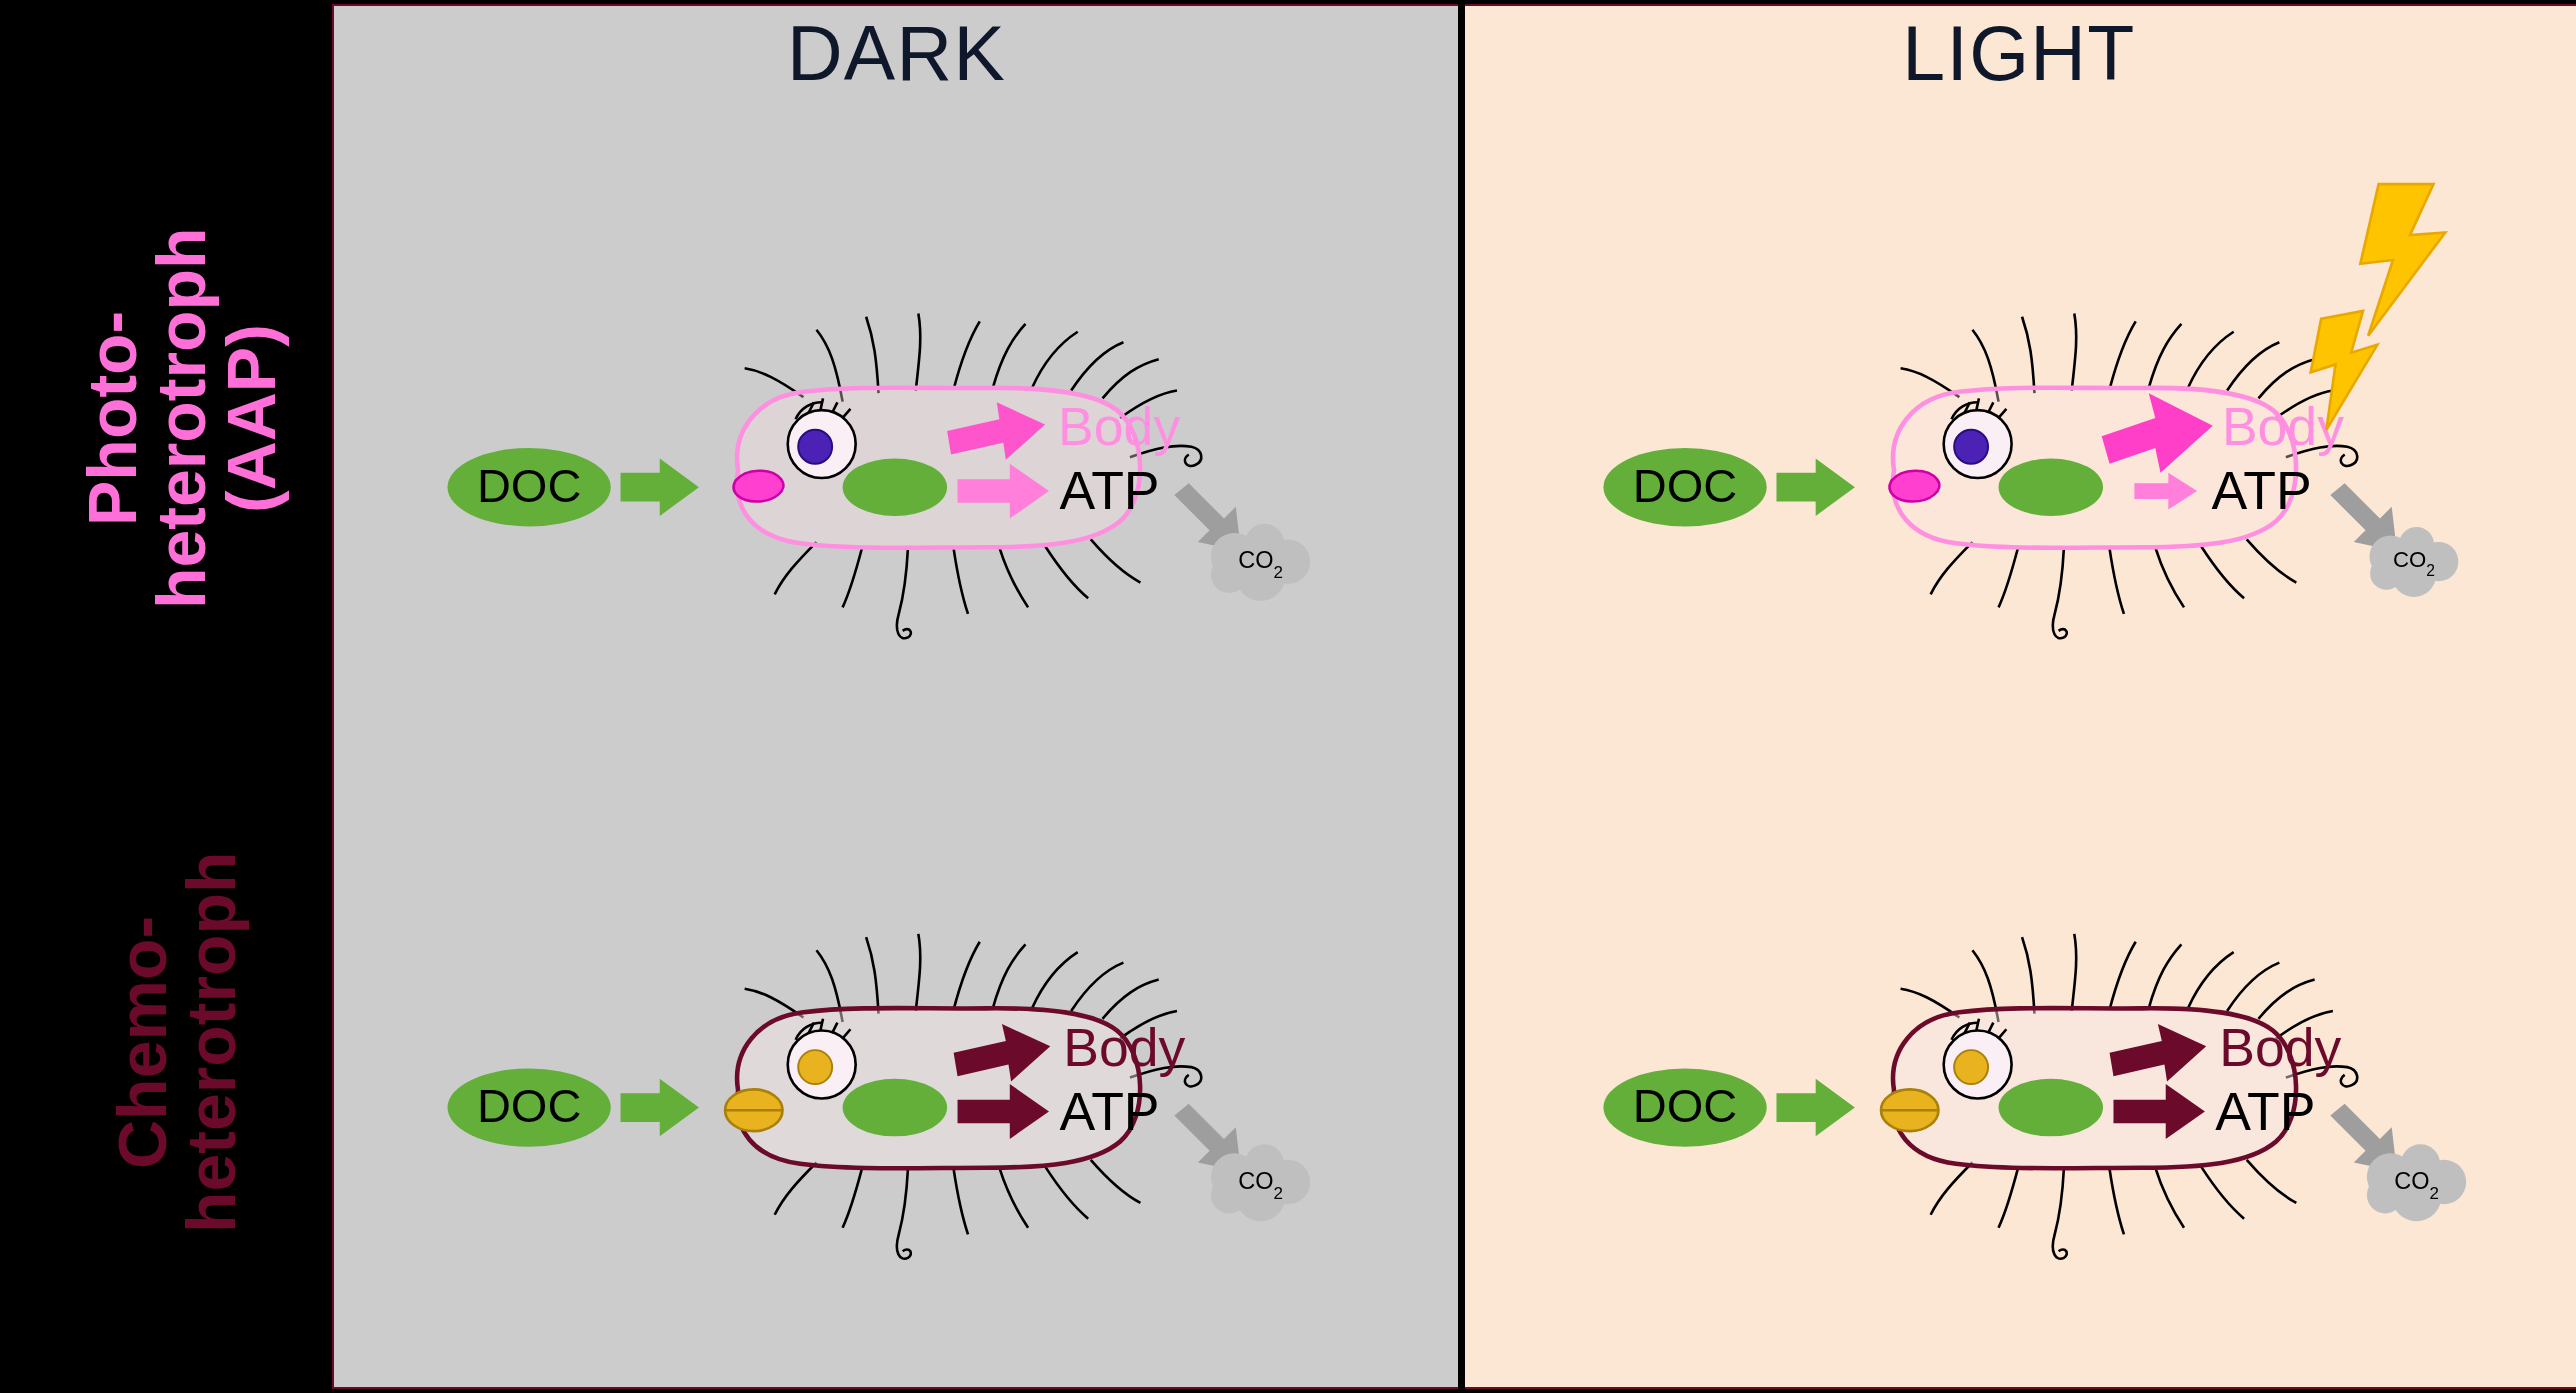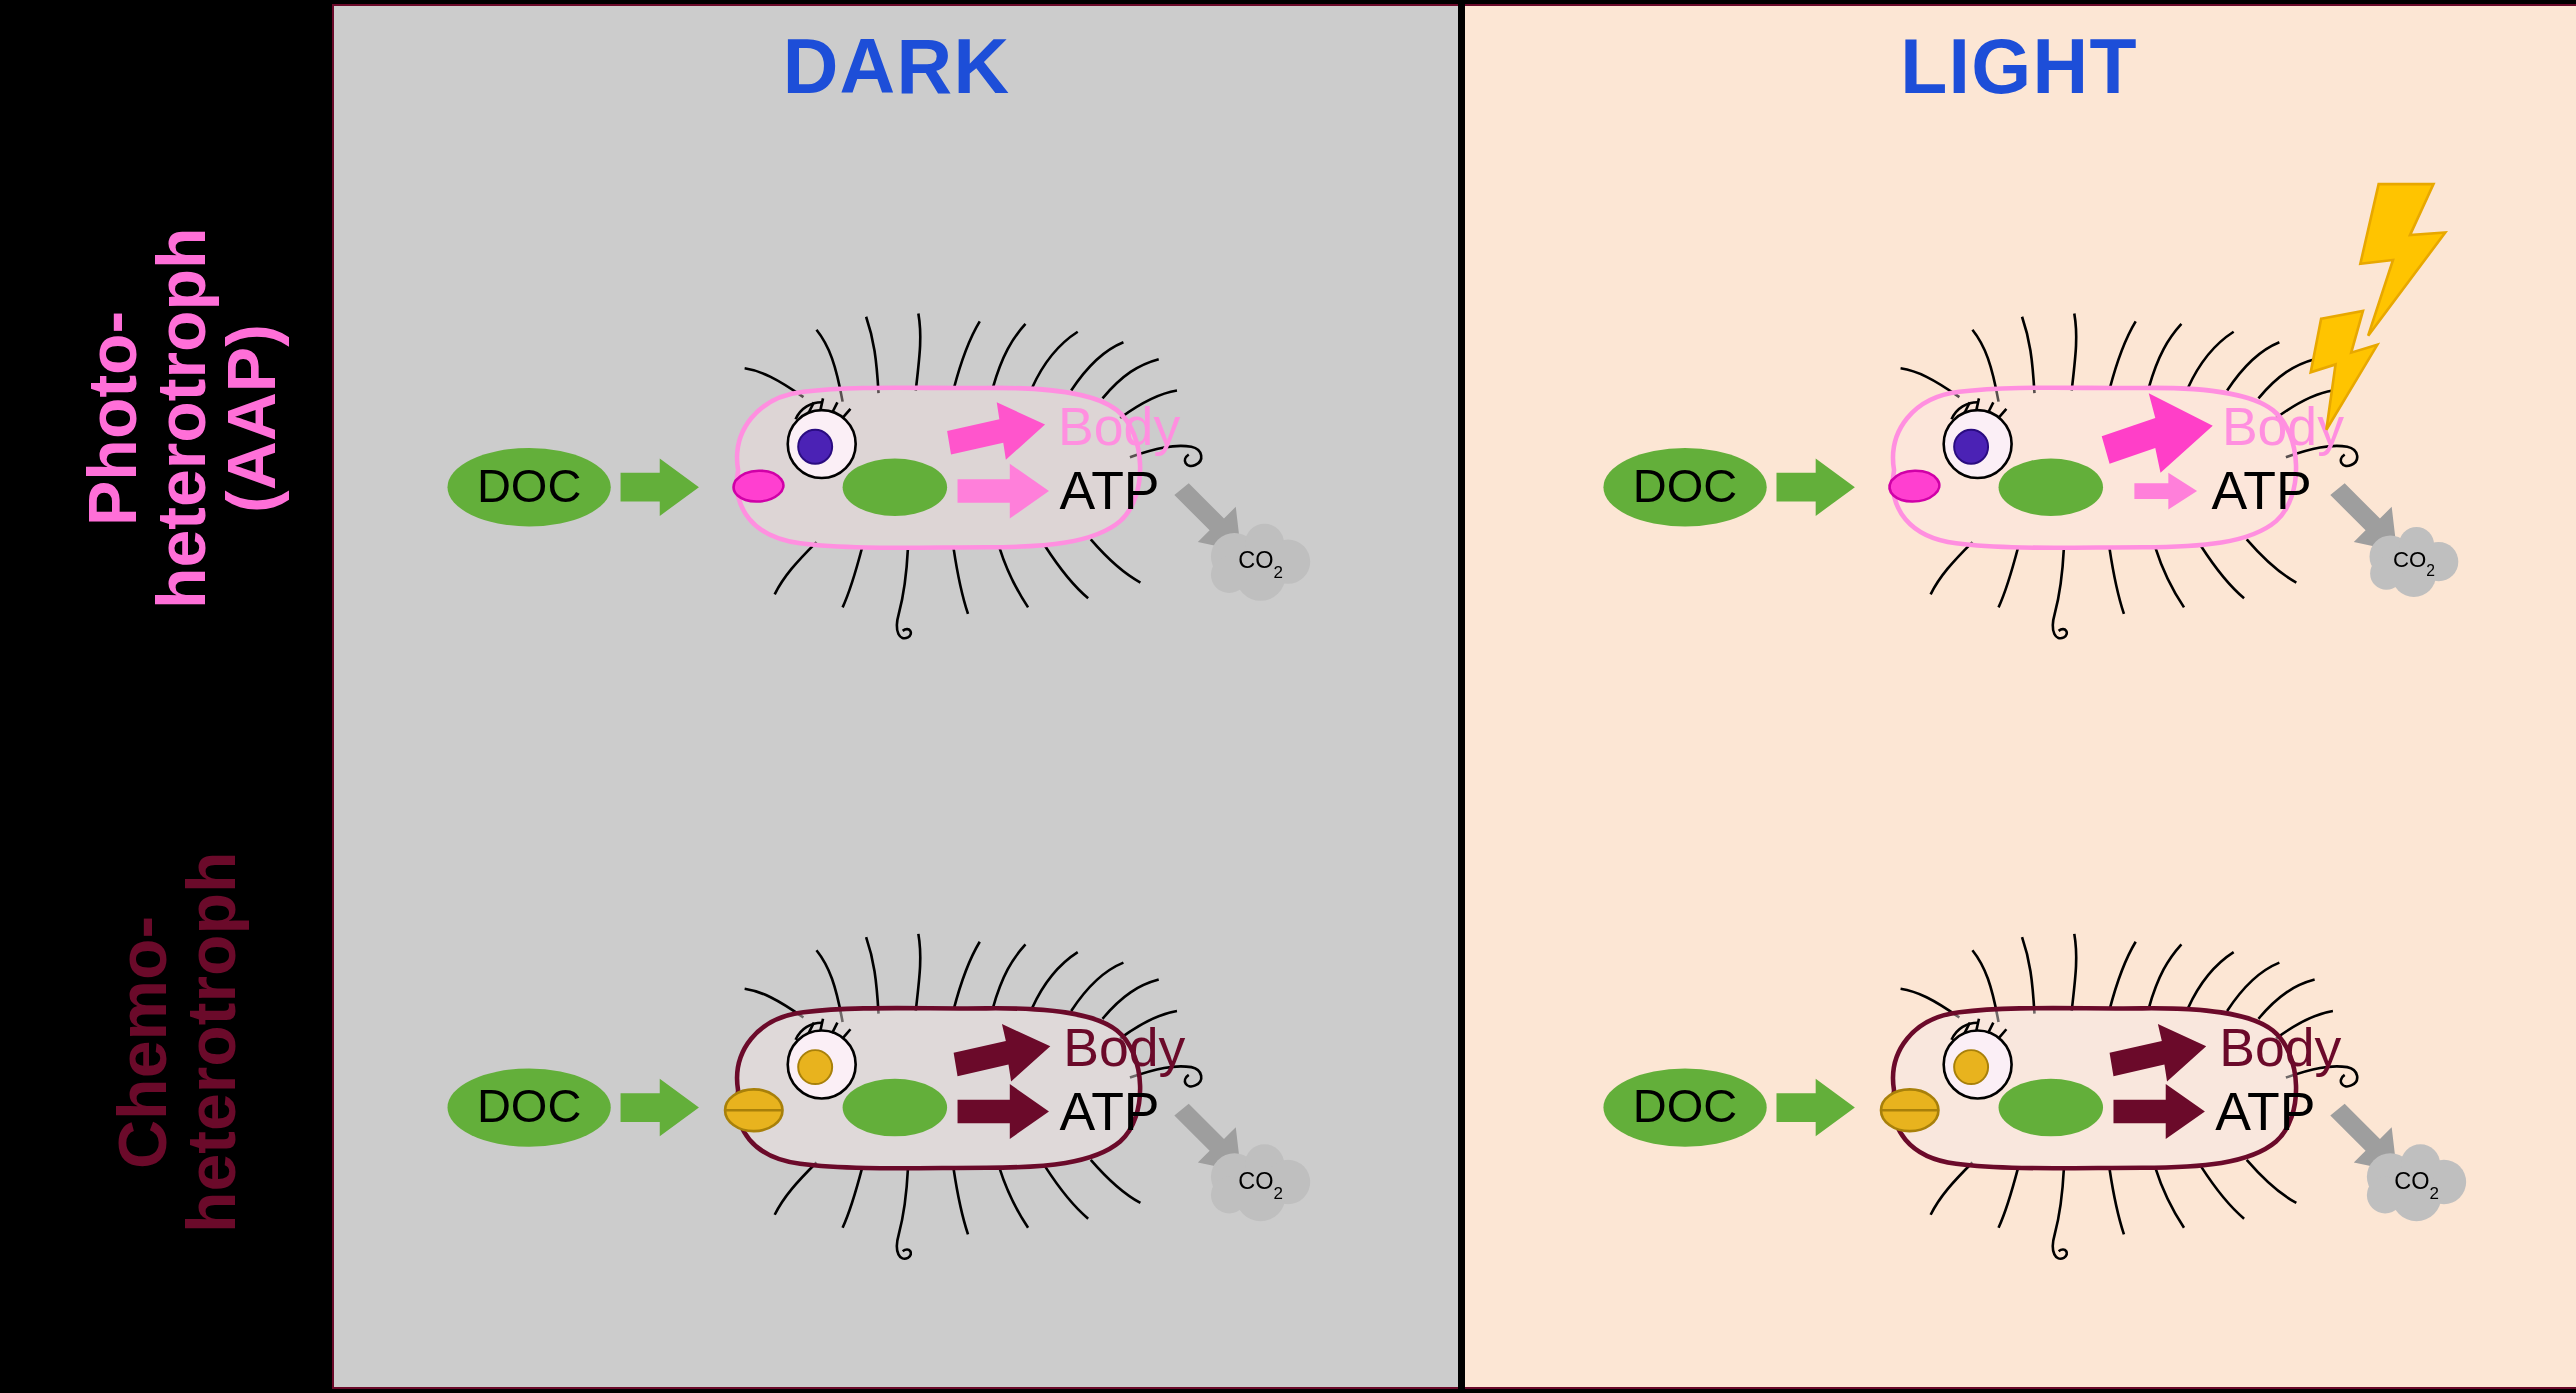--- a/index.html
+++ b/index.html
@@ -68,26 +68,26 @@
   .panel.light {
     left: 1462px;
     width: 1114px;
     background: #FCE6D4;
     border-top: 2.6px solid #6B0A2A;
     border-bottom: 2.6px solid #6B0A2A;
     box-sizing: border-box;
   }
   .panel-title {
     position: absolute;
-    top: 16px;
+    top: 3px;
     width: 100%;
     text-align: center;
     font-size: 77px;
-    font-weight: bold;
-    color: #1d4ed8;
+    font-weight: normal;
+    color: #0f172a;
     letter-spacing: 1.3px;
   }
   .cell-svg {
     position: absolute;
   }
   .divider {
     position: absolute;
     left: 1458px;
     top: 0;
     width: 6.5px;

